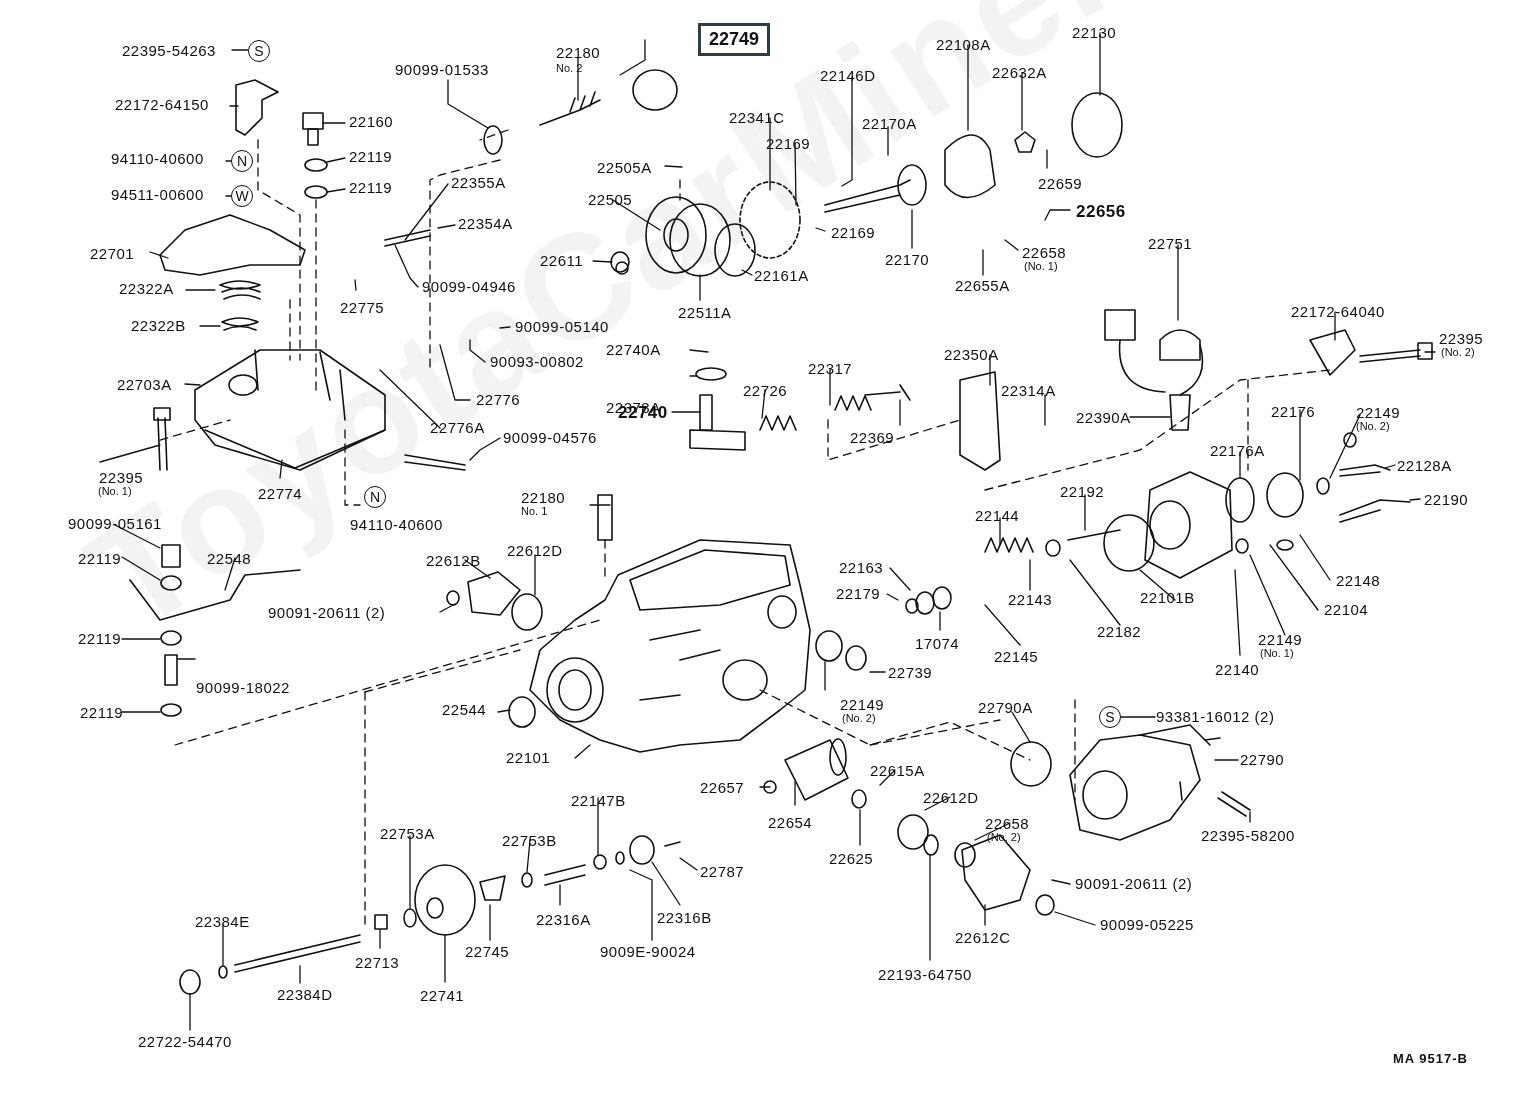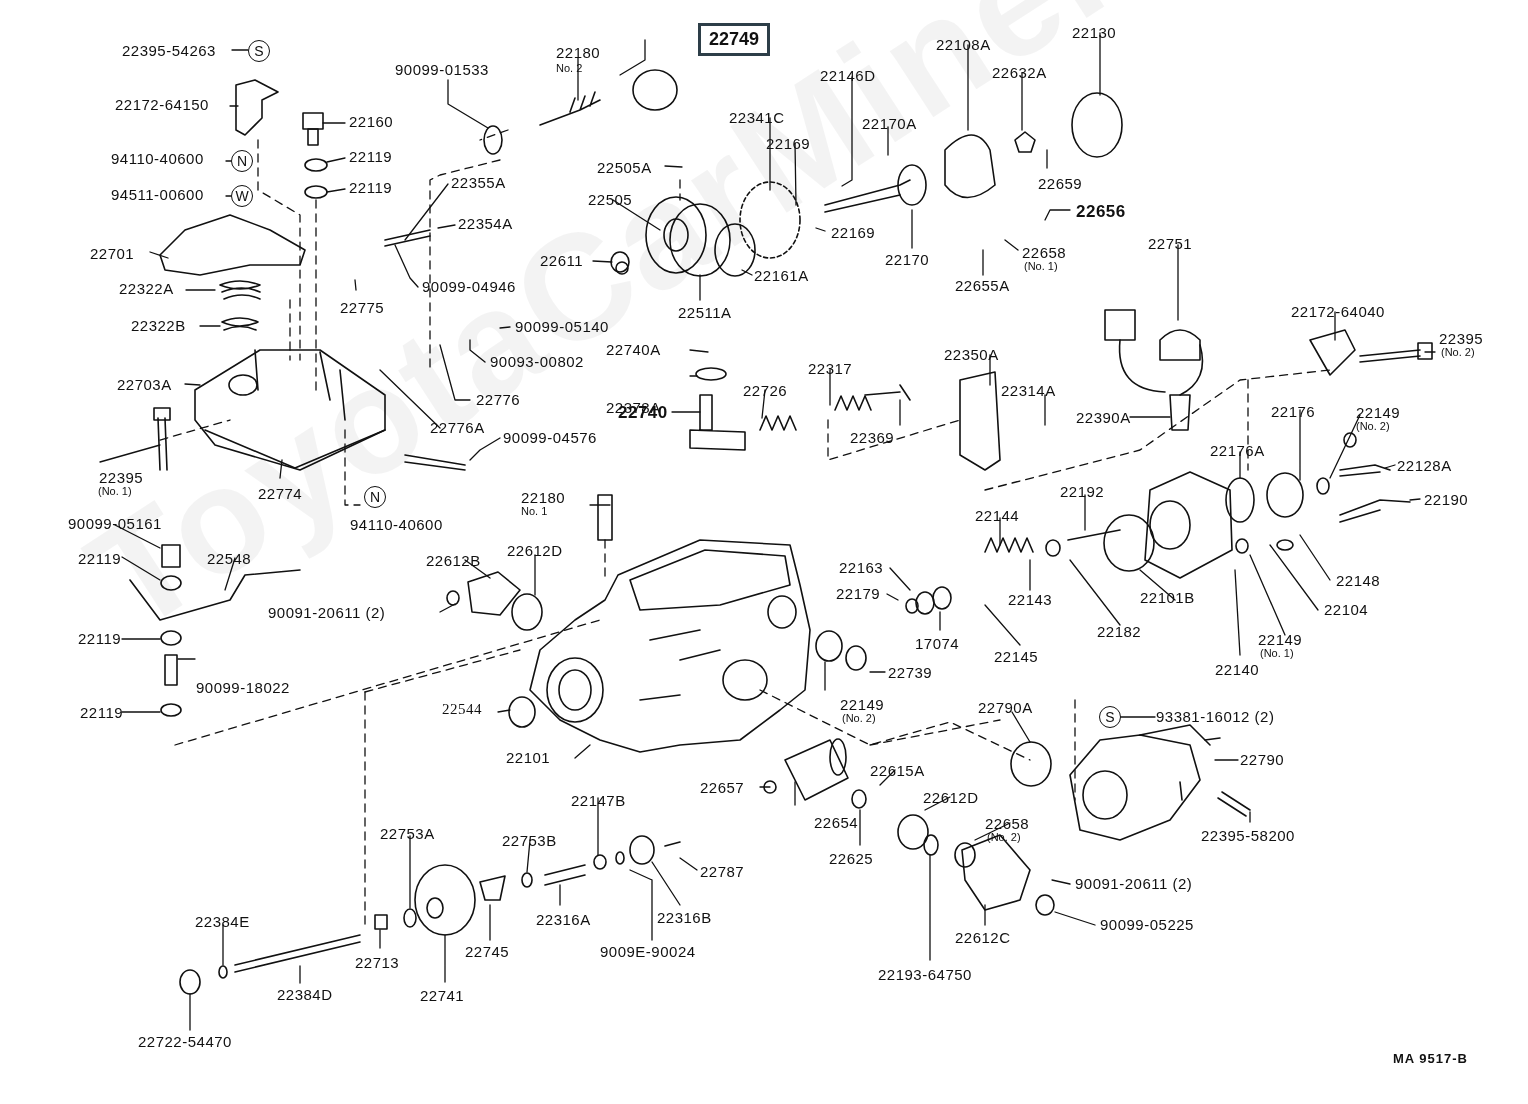--- a/index.html
+++ b/index.html
@@ -285,21 +285,21 @@
       <div class="lbl" style="left: 1076px; top: 410px;">22390A</div>
       <div class="lbl" style="left: 1210px; top: 443px;">22176A</div>
       <div class="lbl" style="left: 1271px; top: 404px;">22176</div>
       <div class="lbl" style="left: 1356px; top: 405px;">22149</div>
       <div class="lbl" style="left: 1397px; top: 458px;">22128A</div>
       <div class="lbl" style="left: 1424px; top: 492px;">22190</div>
       <div class="lbl" style="left: 521px; top: 490px;">22180</div>
       <div class="lbl" style="left: 426px; top: 553px;">22612B</div>
       <div class="lbl" style="left: 507px; top: 543px;">22612D</div>
       <div class="lbl" style="left: 268px; top: 605px;">90091-20611 (2)</div>
-      <div class="lbl" style="left: 442px; top: 702px; font-family: Liberation Serif, serif;">22544</div>
+      <div class="lbl" style="left: 442px; top: 702px;">22544</div>
       <div class="lbl" style="left: 506px; top: 750px;">22101</div>
       <div class="lbl" style="left: 1060px; top: 484px;">22192</div>
       <div class="lbl" style="left: 975px; top: 508px;">22144</div>
       <div class="lbl" style="left: 839px; top: 560px;">22163</div>
       <div class="lbl" style="left: 836px; top: 586px;">22179</div>
       <div class="lbl" style="left: 1008px; top: 592px;">22143</div>
       <div class="lbl" style="left: 915px; top: 636px;">17074</div>
       <div class="lbl" style="left: 994px; top: 649px;">22145</div>
       <div class="lbl" style="left: 1097px; top: 624px;">22182</div>
       <div class="lbl" style="left: 1140px; top: 590px;">22101B</div>
@@ -307,21 +307,21 @@
       <div class="lbl" style="left: 1324px; top: 602px;">22104</div>
       <div class="lbl" style="left: 1258px; top: 632px;">22149</div>
       <div class="lbl" style="left: 1215px; top: 662px;">22140</div>
       <div class="lbl" style="left: 888px; top: 665px;">22739</div>
       <div class="lbl" style="left: 840px; top: 697px;">22149</div>
       <div class="lbl" style="left: 978px; top: 700px;">22790A</div>
       <div class="lbl" style="left: 1156px; top: 709px;">93381-16012 (2)</div>
       <div class="lbl" style="left: 1240px; top: 752px;">22790</div>
       <div class="lbl" style="left: 1201px; top: 828px;">22395-58200</div>
       <div class="lbl" style="left: 700px; top: 780px;">22657</div>
-      <div class="lbl" style="left: 814px; top: 815px;">22654</div>
+      <div class="lbl" style="left: 768px; top: 815px;">22654</div>
       <div class="lbl" style="left: 870px; top: 763px;">22615A</div>
       <div class="lbl" style="left: 923px; top: 790px;">22612D</div>
       <div class="lbl" style="left: 829px; top: 851px;">22625</div>
       <div class="lbl" style="left: 985px; top: 816px;">22658</div>
       <div class="lbl" style="left: 1075px; top: 876px;">90091-20611 (2)</div>
       <div class="lbl" style="left: 1100px; top: 917px;">90099-05225</div>
       <div class="lbl" style="left: 955px; top: 930px;">22612C</div>
       <div class="lbl" style="left: 878px; top: 967px;">22193-64750</div>
       <div class="lbl" style="left: 571px; top: 793px;">22147B</div>
       <div class="lbl" style="left: 502px; top: 833px;">22753B</div>

